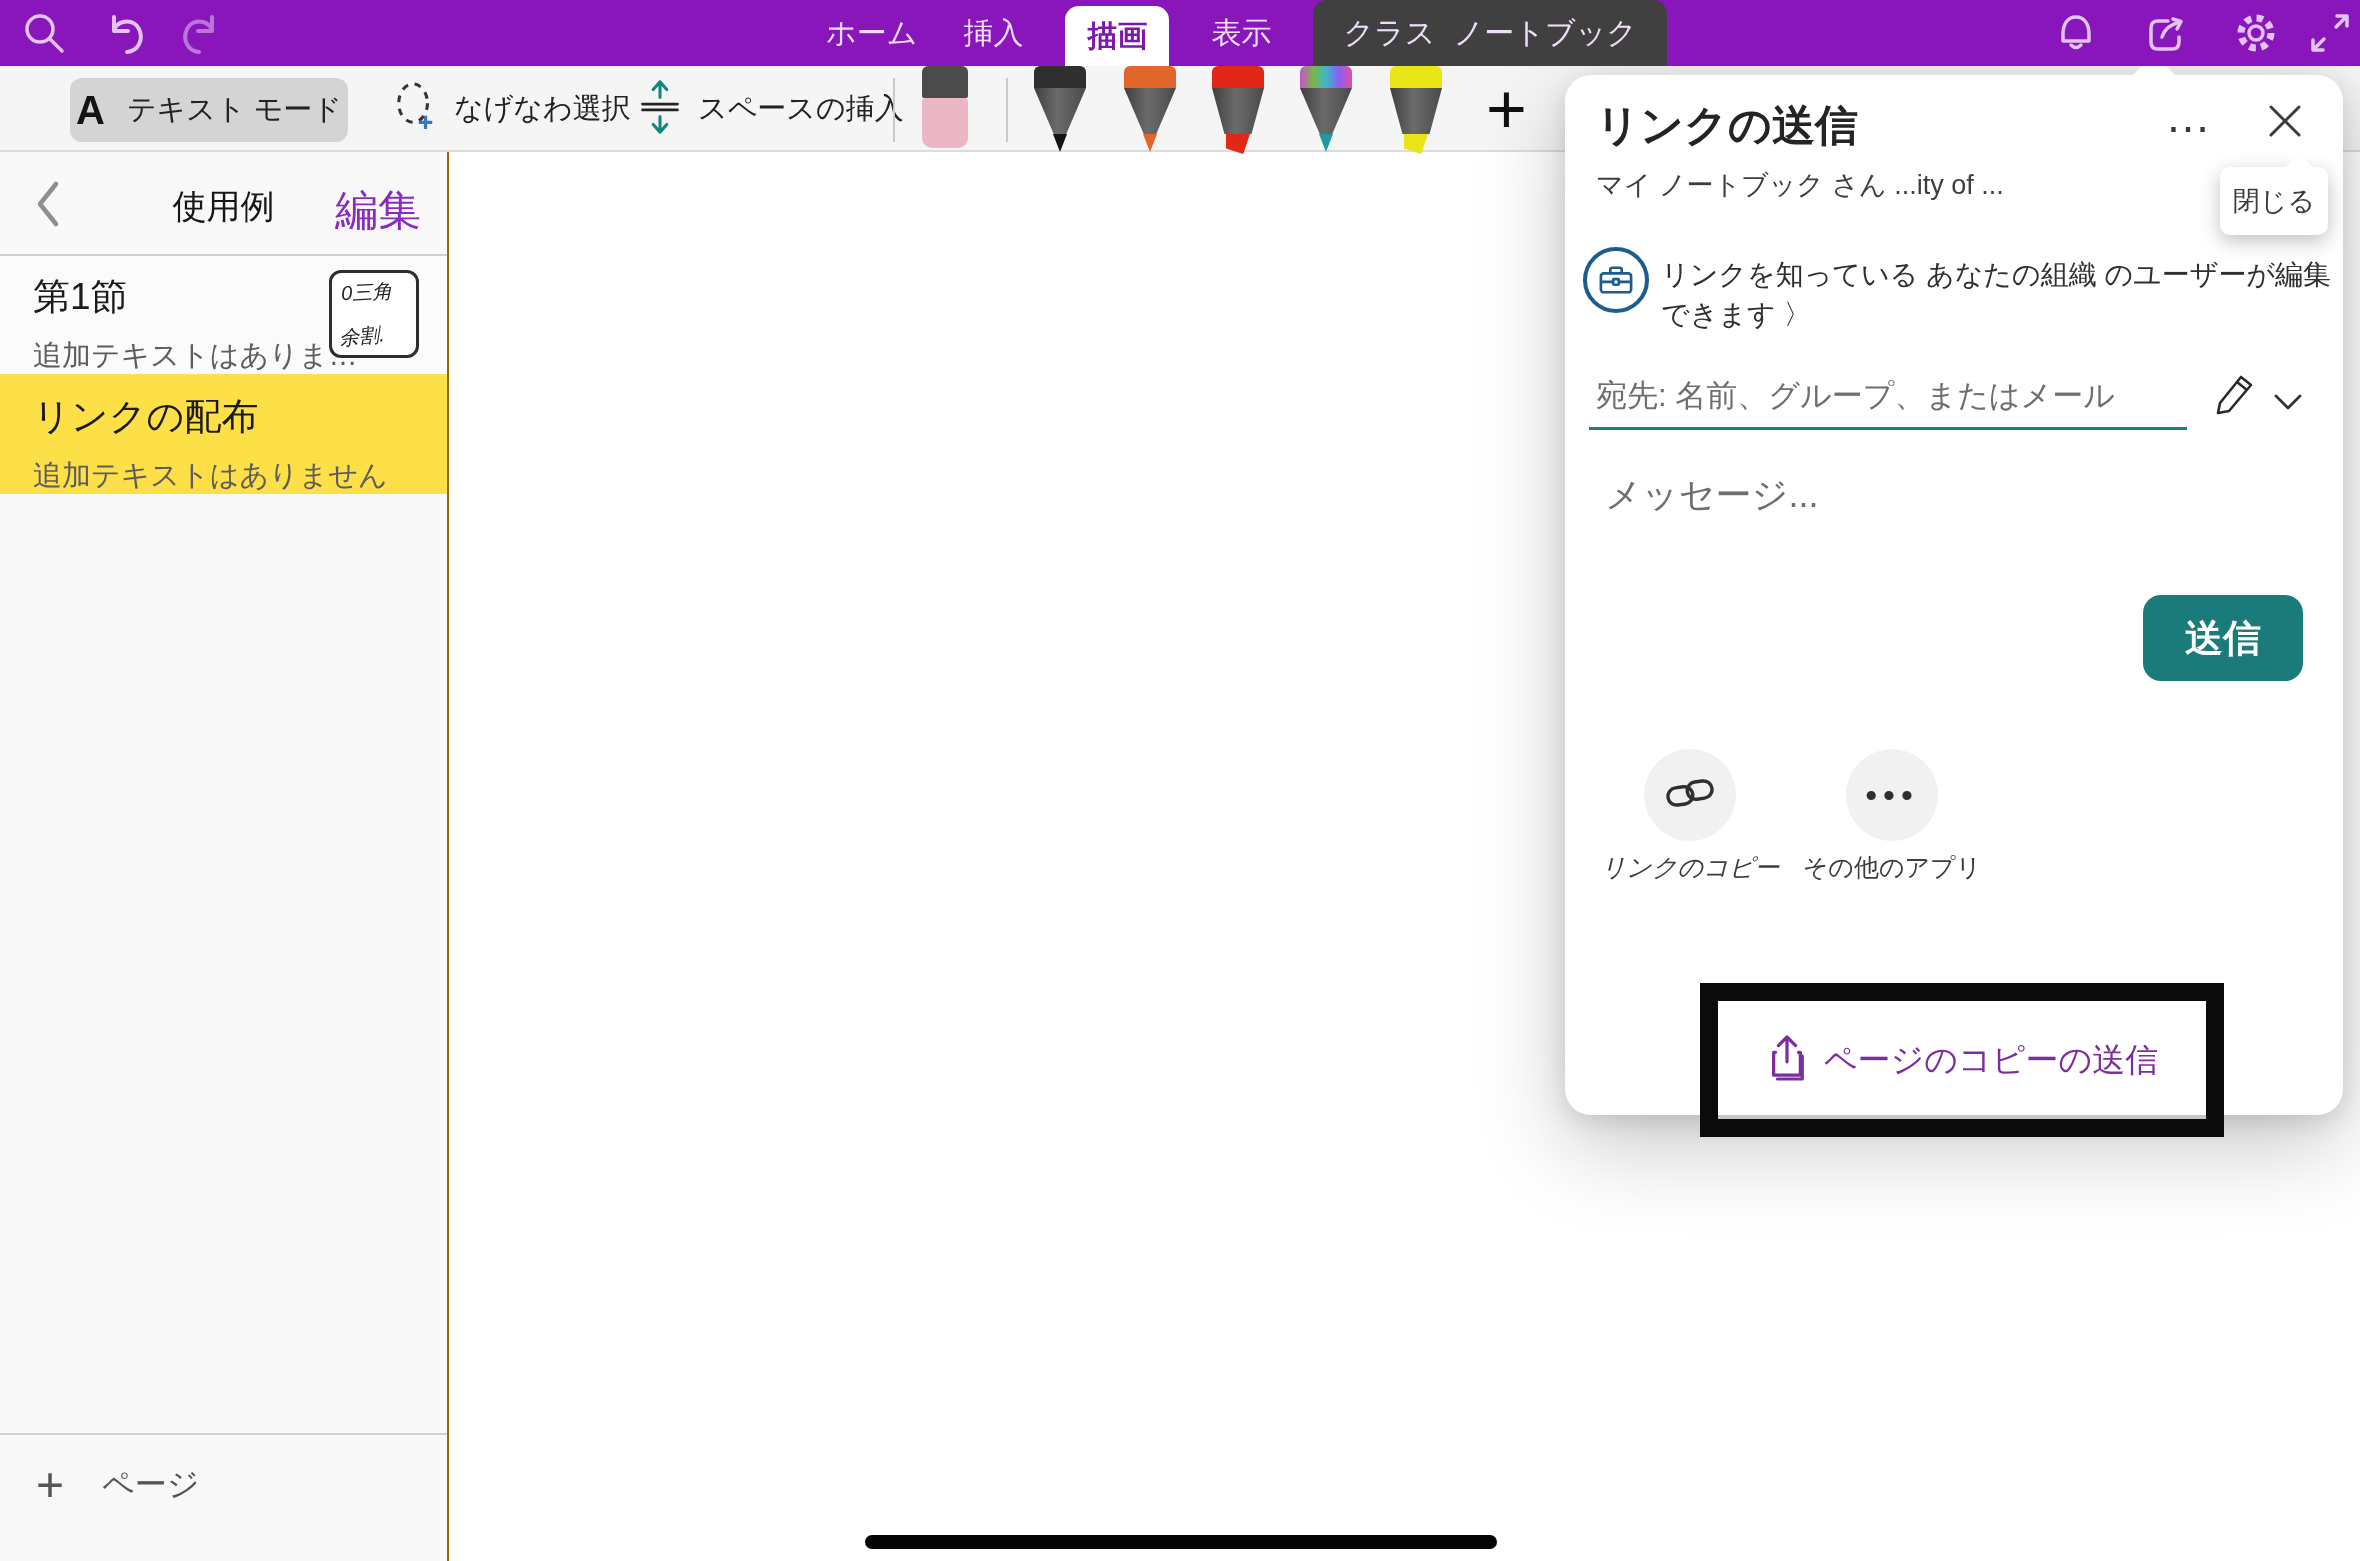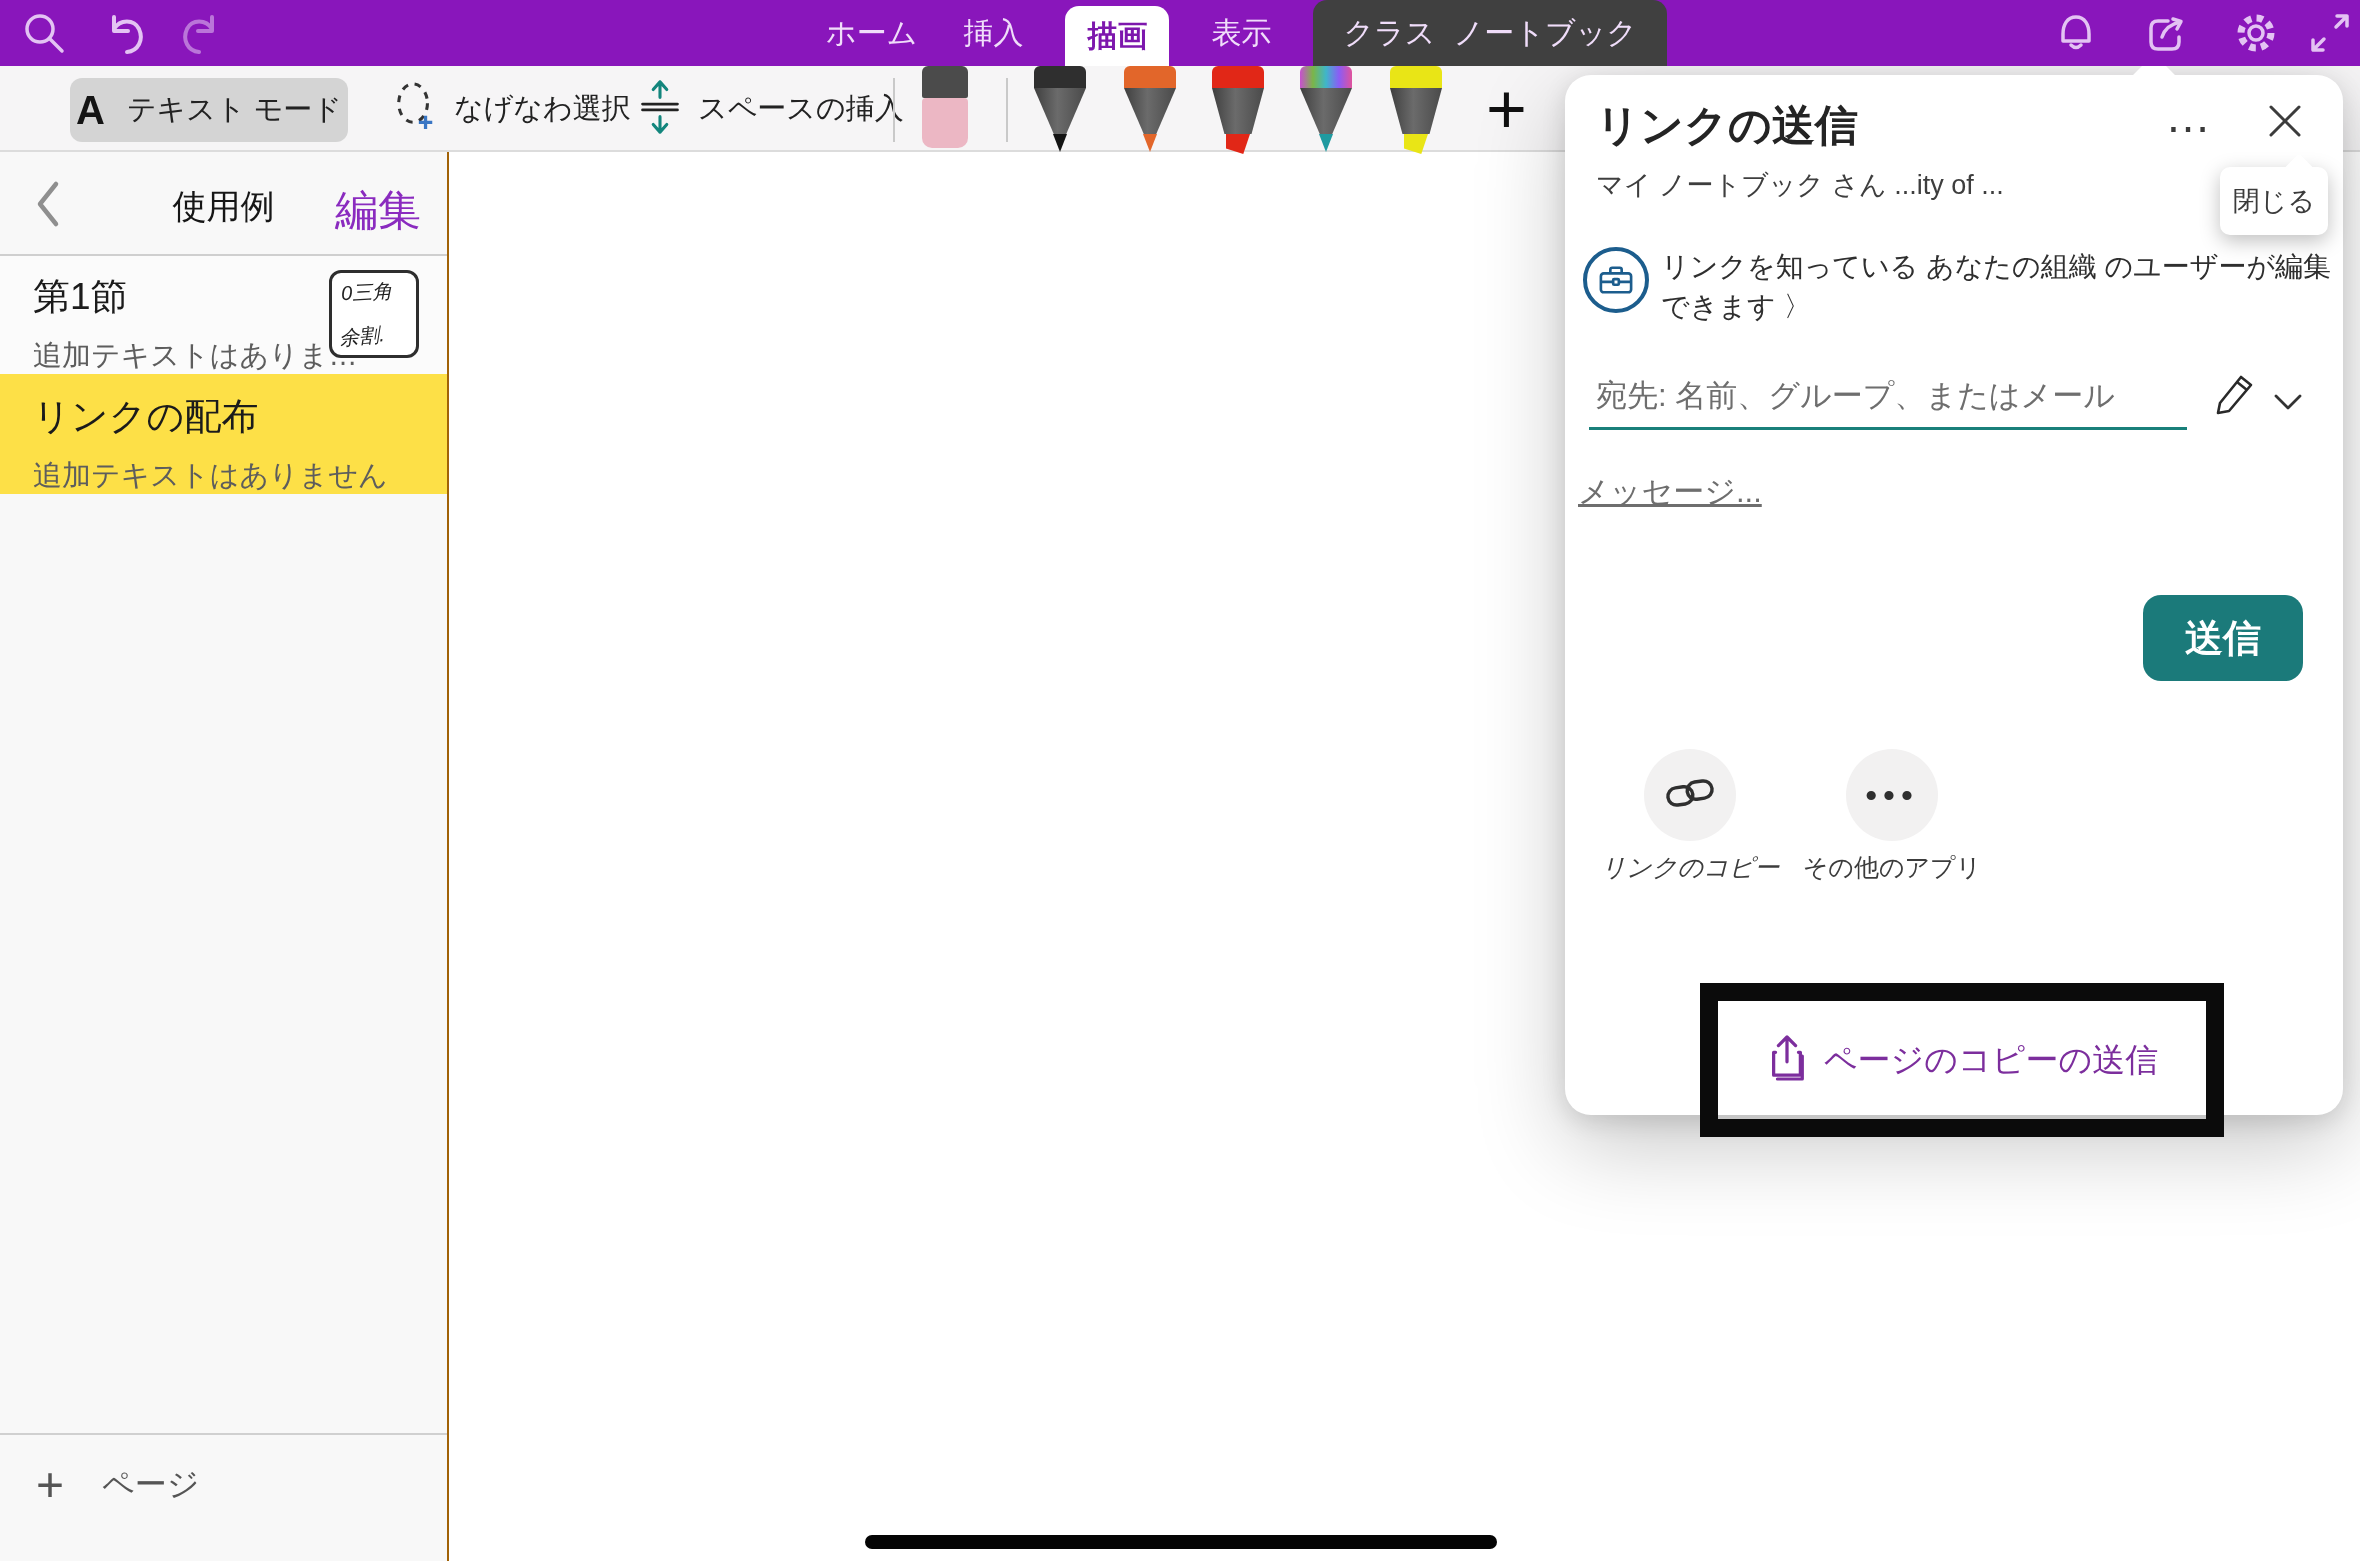--- a/index.html
+++ b/index.html
@@ -59,26 +59,26 @@
 
   
   .dialog{ position:absolute; left:1565px; top:75px; width:778px; height:1040px; background:#fff; border-radius:26px;
            box-shadow:0 30px 90px rgba(0,0,0,.22), 0 6px 24px rgba(0,0,0,.12); z-index:10; }
   .dlg-callout{ position:absolute; left:572px; top:-14px; width:34px; height:34px; background:#fff; transform:rotate(45deg); border-radius:4px; }
   .dlg-title{ position:absolute; left:31px; top:22px; font-size:43px; font-weight:bold; color:#242424; }
   .dlg-more{ position:absolute; left:600px; top:14px; font-size:46px; letter-spacing:5px; color:#3a3a3a; }
   .dlg-close{ position:absolute; left:700px; top:26px; width:40px; height:40px; color:#3c3c3c; }
   .dlg-sub{ position:absolute; left:31px; top:92px; font-size:27px; color:#3e3e3e; }
   .perm-circle{ position:absolute; left:18px; top:172px; width:66px; height:66px; border:4px solid #1c5d8d; border-radius:50%; display:flex; align-items:center; justify-content:center; color:#1c5d8d; }
-  .perm-text{ position:absolute; left:96px; top:172px; width:690px; font-size:28px; line-height:40px; color:#2f2f2f; }
+  .perm-text{ position:absolute; left:96px; top:180px; width:690px; font-size:28px; line-height:40px; color:#2f2f2f; }
   .recipient{ position:absolute; left:31px; top:300px; font-size:31px; color:#6e6e6e; }
   .recip-line{ position:absolute; left:24px; top:352px; width:598px; height:3px; background:#19807a; }
   .pencil{ position:absolute; left:646px; top:296px; width:46px; height:46px; color:#2a2a2a; }
   .recip-chevron{ position:absolute; left:708px; top:318px; width:30px; height:18px; color:#333; }
-  .message{ position:absolute; left:13px; top:396px; font-size:31px; color:#6e6e6e;text-decoration:underline; }
+  .message{ position:absolute; left:40px; top:396px; font-size:36px; color:#6e6e6e; }
   .send-btn{ position:absolute; left:578px; top:520px; width:160px; height:86px; background:#1b7a7a; border-radius:18px; display:flex; align-items:center; justify-content:center; }
   .send-btn span{ font-size:38px; color:#fff; font-weight:bold; }
   .act-circle{ position:absolute; width:92px; height:92px; border-radius:50%; background:#f2f1f1; display:flex; align-items:center; justify-content:center; color:#2f2f2f; }
   .act-circle.c1{ left:79px; top:674px; }
   .act-circle.c2{ left:281px; top:674px; }
   .act-circle .dots{ font-size:34px; letter-spacing:6px; color:#2f2f2f; }
   .act-label{ position:absolute; top:776px; width:190px; text-align:center; font-size:25px; color:#3c3c3c; }
   .act-label.l1{ left:30px;font-style:italic; } .act-label.l2{ left:232px; }
   .sendcopy{ position:absolute; left:135px; top:930px; width:524px; height:110px; display:flex; align-items:center; justify-content:center; gap:16px; color:#7c2e9d; }
   .sendcopy .lbl{ font-size:33px; color:#7c2e9d; }

